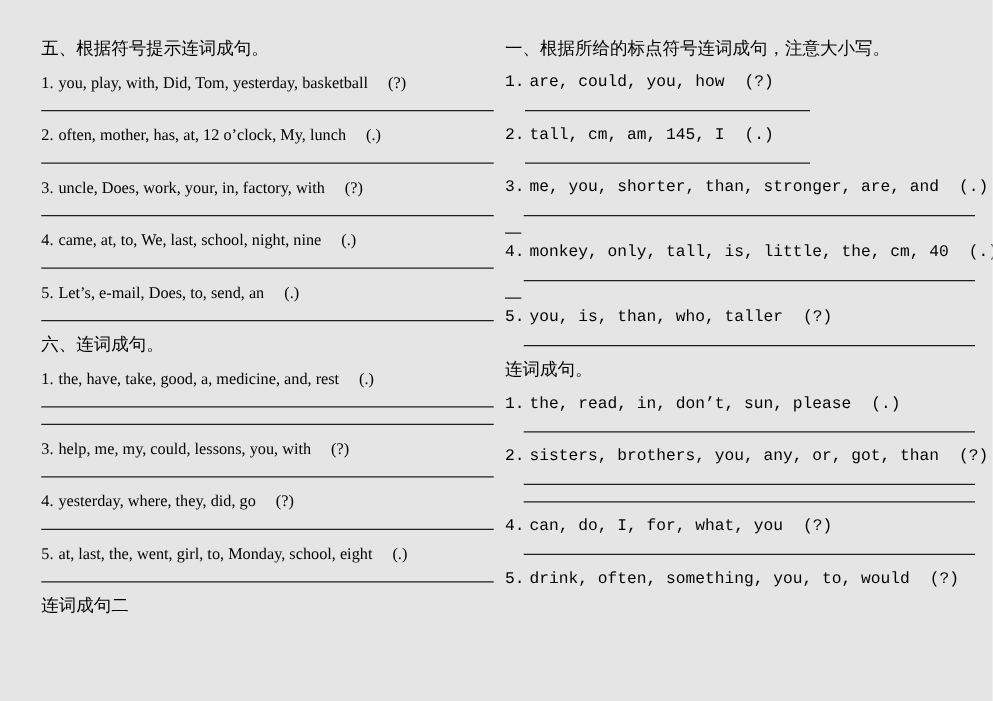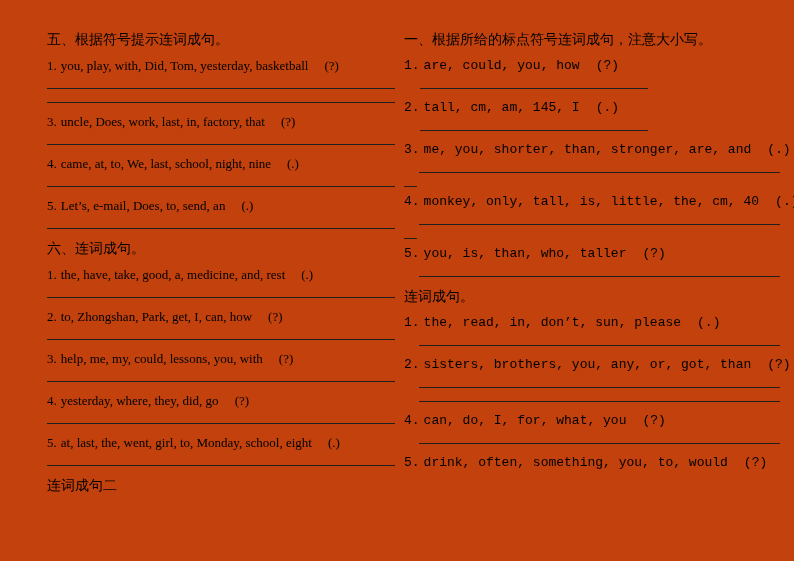--- a/index.html
+++ b/index.html
@@ -11,23 +11,23 @@
     width: 794px;
     height: 561px;
     font-family: "Liberation Serif", "DejaVu Serif", serif;
     color: #000000;
     overflow: hidden;
   }
   .page {
     box-sizing: border-box;
     width: 794px;
     height: 561px;
-    padding: 30px 14px 0 47px;
+    padding: 30px 14px 0 33px;
     display: flex;
-    background: #c2410c;
+    background: #e5e5e5;
   }
   .col { box-sizing: border-box; }
   .col-left  { width: 362px; margin-right: 9px; }
   .col-right { width: 376px; font-family: Liberation Mono, monospace; }
 
   .section-title {
     font-size: 14px;
     line-height: 20px;
     margin: 0 0 7px 0;
     white-space: nowrap;
@@ -60,41 +60,41 @@
 <body>
 
 <div class="page">
   <div class="col col-left">
       <div class="section-title">五、根据符号提示连词成句。</div>
       <div class="item">
         <p class="item-text"><span class="item-num">1.</span><span>you, play, with, Did, Tom, yesterday, basketball</span><span class="punct">(?)</span></p>
         <div class="rule full"></div>
       </div>
       <div class="item">
+        <p class="item-text"><span class="item-num">2.</span><span>often, mother, has, at, 12 o’clock, My, lunch</span><span class="punct">(.)</span></p>
         <div class="rule full"></div>
       </div>
       <div class="item">
-        <p class="item-text"><span class="item-num">3.</span><span>uncle, Does, work, last, in, factory, that</span><span class="punct">(?)</span></p>
+        <p class="item-text"><span class="item-num">3.</span><span>uncle, Does, work, your, in, factory, with</span><span class="punct">(?)</span></p>
         <div class="rule full"></div>
       </div>
       <div class="item">
         <p class="item-text"><span class="item-num">4.</span><span>came, at, to, We, last, school, night, nine</span><span class="punct">(.)</span></p>
         <div class="rule full"></div>
       </div>
       <div class="item">
         <p class="item-text"><span class="item-num">5.</span><span>Let’s, e-mail, Does, to, send, an</span><span class="punct">(.)</span></p>
         <div class="rule full"></div>
       </div>
       <div class="section-title">六、连词成句。</div>
       <div class="item">
         <p class="item-text"><span class="item-num">1.</span><span>the, have, take, good, a, medicine, and, rest</span><span class="punct">(.)</span></p>
         <div class="rule full"></div>
       </div>
       <div class="item">
-        <p class="item-text"><span class="item-num">2.</span><span>to, Zhongshan, Park, get, I, can, how</span><span class="punct">(?)</span></p>
         <div class="rule full"></div>
       </div>
       <div class="item">
         <p class="item-text"><span class="item-num">3.</span><span>help, me, my, could, lessons, you, with</span><span class="punct">(?)</span></p>
         <div class="rule full"></div>
       </div>
       <div class="item">
         <p class="item-text"><span class="item-num">4.</span><span>yesterday, where, they, did, go</span><span class="punct">(?)</span></p>
         <div class="rule full"></div>
       </div>

